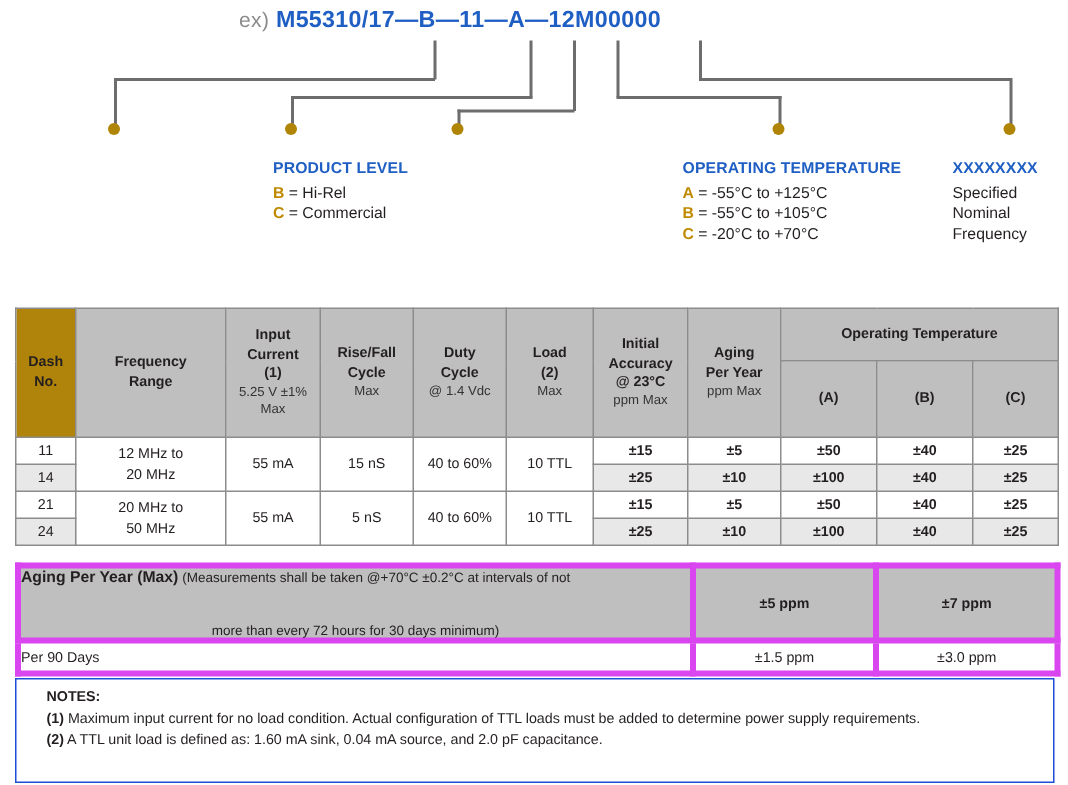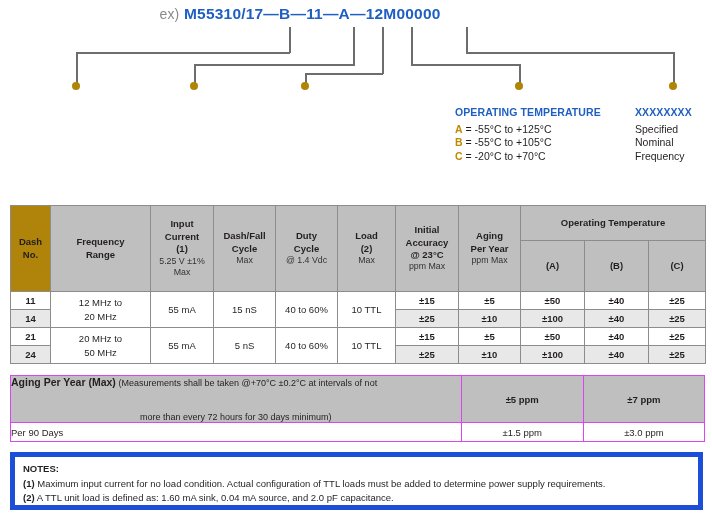--- a/index.html
+++ b/index.html
@@ -59,53 +59,53 @@
     padding:0;
     color:#231f20;
   }
   th.hdr-cell{background:#bfbfbf;font-weight:bold;font-size:10.5px;line-height:12.4px;}
   th.hdr-cell .sub{font-weight:normal;font-size:8.8px;display:block;line-height:11.5px;color:#333;}
   th.dash-cell{background:#b0840a;color:#1a1a1a;font-weight:bold;font-size:10.5px;line-height:12.6px;}
   td.body-cell{height:17px;font-size:9.5px;}
   td.body-cell.b{font-weight:bold;}
   tr.alt td.body-cell{background:#e8e8e8;}
   td.freq{font-size:9.5px;text-align:left;padding-left:10px;line-height:13.5px;}
-  td.dashno{font-weight:bold;font-size:9.5px;margin-left:40px;}
+  td.dashno{font-weight:normal;font-size:9.5px;margin-left:40px;}
   td.dashno.shade{background:#e8e8e8;}
 
   
   #aging-table{
     position:absolute;left:10px;top:375px;
     width:695px;
     border-collapse:collapse;
     table-layout:fixed;
   }
   #aging-table td{
-    border:1px solid #d946ef;
+    border:4px solid #d946ef;
     font-size:9.5px;
     color:#231f20;
     padding:0;
     vertical-align:middle;
   }
   td.aging-label{
     background:#bfbfbf;text-align:left;padding:4px 6px 4px 10px;
     height:29px;
   }
   td.aging-label .ttl{font-weight:bold;font-size:10.5px;}
   td.aging-label .note{font-size:9px;}
   td.aging-val-hdr{background:#bfbfbf;text-align:center;font-weight:bold;font-size:10.5px;}
   td.aging-per{text-align:left;padding-left:10px;height:18px;font-size:9.5px;}
   td.aging-num{text-align:center;font-size:9.5px;}
 
   
   #notes-box{
-    position:absolute;left:10px;top:452px;width:693px;height:58px;
-    border:5px solid #1d4ed8;
+    position:absolute;left:10px;top:452px;width:693px;height:70px;
+    border:1px solid #1d4ed8;
     box-sizing:border-box;
-    padding:6px 8px 0 8px;
+    padding:6px 8px 0 20px;
   }
   #notes-box .ntitle{font-weight:bold;font-size:9.5px;margin-bottom:3px;}
   #notes-box .nrow{font-size:9.5px;line-height:14px;}
   #notes-box .nrow b{font-weight:bold;}
 </style>
 </head>
 <body>
 
 <div id="partnum-area">
 
@@ -139,20 +139,25 @@
   <div class="hline" style="left:411px;top:64px;width:110px;"></div>
   <div class="vline" style="left:519px;top:64px;height:21px;"></div>
   <div class="dot" style="left:515px;top:82px;"></div>
 
   <div class="vline" style="left:466px;top:40px;height:13px;"></div>
   <div class="hline" style="left:466px;top:52px;width:208px;"></div>
   <div class="vline" style="left:673px;top:52px;height:33px;"></div>
   <div class="dot" style="left:669px;top:82px;"></div>
 
 
+  <div class="legend" style="left:182px;top:106px;width:135px;">
+    <div class="hdr">PRODUCT LEVEL</div>
+    <div class="row"><span class="key">B</span><span> = Hi-Rel</span></div>
+    <div class="row"><span class="key">C</span><span> = Commercial</span></div>
+  </div>
 
 
   <div class="legend" style="left:455px;top:106px;width:180px;">
     <div class="hdr">OPERATING TEMPERATURE</div>
     <div class="row"><span class="key">A</span><span> = -55°C to +125°C</span></div>
     <div class="row"><span class="key">B</span><span> = -55°C to +105°C</span></div>
     <div class="row"><span class="key">C</span><span> = -20°C to +70°C</span></div>
   </div>
 
   <div class="legend" style="left:635px;top:106px;width:80px;">
@@ -189,21 +194,21 @@
       <span>Range</span>
     </th>
     <th class="hdr-cell" rowspan="2">
       <span>Input</span><br>
       <span>Current</span><br>
       <span>(1)</span>
       <span class="sub">5.25 V ±1%</span>
       <span class="sub">Max</span>
     </th>
     <th class="hdr-cell" rowspan="2">
-      <span>Dash/Fall</span><br>
+      <span>Rise/Fall</span><br>
       <span>Cycle</span>
       <span class="sub">Max</span>
     </th>
     <th class="hdr-cell" rowspan="2">
       <span>Duty</span><br>
       <span>Cycle</span>
       <span class="sub">@ 1.4 Vdc</span>
     </th>
     <th class="hdr-cell" rowspan="2">
       <span>Load</span><br>

